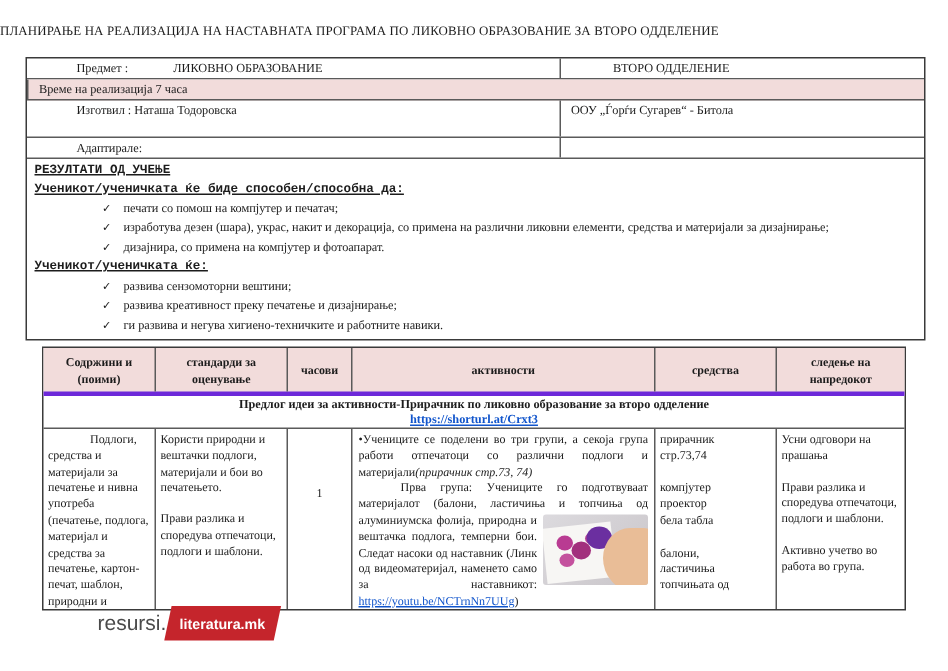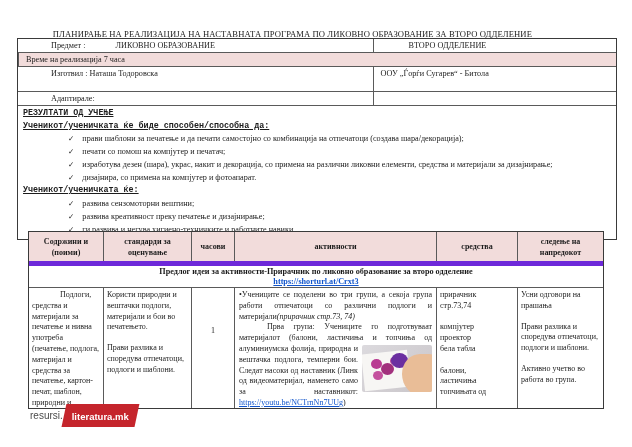--- a/index.html
+++ b/index.html
@@ -2,21 +2,21 @@
 <html><head>
 <meta charset="utf-8">
 <style>
   * { box-sizing: border-box; }
   html,body { margin:0; padding:0; }
   body {
     width:632px; height:447px; background:#ffffff; position:relative; overflow:hidden;
     font-family:"Liberation Serif", serif; color:#1c1c1c;
   }
   .doc-title {
-    position:absolute; top:29px; left:0; width:532px; text-align:right;
+    position:absolute; top:15px; left:0; width:532px; text-align:left;
     font-size:8.6px; letter-spacing:0.1px; white-space:nowrap;
   }
   
   .t1 {
     position:absolute; left:17px; top:38px; width:600px;
     border:1.5px solid #3a3a3a; background:#fff; font-size:8.2px;
   }
   .t1-row { display:flex; border-bottom:1px solid #5a5a5a; }
   .t1-row:last-child { border-bottom:none; }
   .t1-left  { width:59.3%; padding:2px 5px; }
@@ -28,21 +28,21 @@
   .res-heading, .res-sub { font-weight:bold; text-decoration:underline; font-size:8.4px; line-height:12.5px;font-family:Liberation Mono, monospace; }
   .res-list { margin:0; padding:0 0 0 45px; list-style:none; }
   .res-list li { font-size:8.2px; line-height:13px; }
   .chk { display:inline-block; margin-right:8px; font-family:"DejaVu Sans", sans-serif; font-size:7.5px; }
   
   .t2 {
     position:absolute; left:28px; top:231px; width:576px;
     border:1.5px solid #3a3a3a; background:#fff; font-size:8px;
   }
   .t2-grid { display:grid; grid-template-columns:74px 88px 43px 202px 81px 1fr; }
-  .t2-head { background:#f2dcdb; border-bottom:5px solid #6d28d9; }
+  .t2-head { background:#f2dcdb; border-bottom:3px solid #6d28d9; }
   .t2-h {
     display:flex; align-items:center; justify-content:center; text-align:center;
     font-weight:bold; min-height:29px; line-height:11px; padding:2px 3px;
     border-left:1px solid #5a5a5a;
   }
   .t2-h:first-child { border-left:none; }
   .sugg-row { border-bottom:1px solid #5a5a5a; text-align:center; padding:1px 0 0 0; }
   .sugg-text { font-weight:bold; font-size:8.2px; line-height:10px; display:block; }
   .link { color:#1155cc; text-decoration:underline; }
   .sugg-link { font-weight:bold; font-size:8.2px; line-height:10px; display:inline-block; }
@@ -63,21 +63,21 @@
   .act-paper { position:absolute; left:1px; top:7px; width:46px; height:37px; background:#f7f6f4; transform:rotate(-6deg); }
   .print { position:absolute; border-radius:50%; }
   .print1 { left:9px;  top:14px; width:11px; height:10px; background:#b93b92; }
   .print2 { left:19px; top:18px; width:13px; height:12px; background:#a2307d; }
   .print3 { left:11px; top:26px; width:10px; height:9px;  background:#c4519e; }
   .print4 { left:28px; top:12px; width:9px;  height:8px;  background:#b64597; }
   .act-hand { position:absolute; right:-8px; top:9px; width:38px; height:42px; background:#e9bd97; border-radius:50% 30% 30% 55%; }
   .act-balloon { position:absolute; right:24px; top:8px; width:17px; height:15px; background:#6b2fa0; border-radius:50%; }
   
   .logo { position:absolute; left:30px; top:404px; display:flex; align-items:center; font-family:"Liberation Sans", sans-serif; }
-  .logo-pre { color:#4a4a4a; font-size:10px; }
+  .logo-pre { color:#4a4a4a; font-size:14px;margin-left:35px; }
   .logo-band { background:#c5252c; transform:skewX(-12deg); padding:2px 8px 2.5px 8px; margin-left:1px; }
   .logo-brand { display:inline-block; transform:skewX(12deg); color:#fff; font-weight:bold; font-size:9.5px; }
 </style>
 </head>
 <body>
 
 <div class="doc-title">ПЛАНИРАЊЕ НА РЕАЛИЗАЦИЈА НА НАСТАВНАТА ПРОГРАМА ПО ЛИКОВНО ОБРАЗОВАНИЕ ЗА ВТОРО ОДДЕЛЕНИЕ</div>
 
 <div class="t1">
   <div class="t1-row h14">
@@ -106,21 +106,20 @@
   <div class="t1-row h14">
     <div class="t1-left">
       <span class="b">Адаптирале:</span>
     </div>
     <div class="t1-right"></div>
   </div>
   <div class="results">
     <div class="res-heading">РЕЗУЛТАТИ ОД УЧЕЊЕ</div>
     <div class="res-sub">Ученикот/ученичката ќе биде способен/способна да:</div>
     <ul class="res-list">
-      <li><span class="chk">✓</span><span>прави шаблони за печатење и да печати самостојно со комбинација на отпечатоци (создава шара/декорација);</span></li>
       <li><span class="chk">✓</span><span>печати со помош на компјутер и печатач;</span></li>
       <li><span class="chk">✓</span><span>изработува дезен (шара), украс, накит и декорација, со примена на различни ликовни елементи, средства и материјали за дизајнирање;</span></li>
       <li><span class="chk">✓</span><span>дизајнира, со примена на компјутер и фотоапарат.</span></li>
     </ul>
     <div class="res-sub">Ученикот/ученичката ќе:</div>
     <ul class="res-list">
       <li><span class="chk">✓</span><span>развива сензомоторни вештини;</span></li>
       <li><span class="chk">✓</span><span>развива креативност преку печатење и дизајнирање;</span></li>
       <li><span class="chk">✓</span><span>ги развива и негува хигиено-техничките и работните навики.</span></li>
     </ul>

